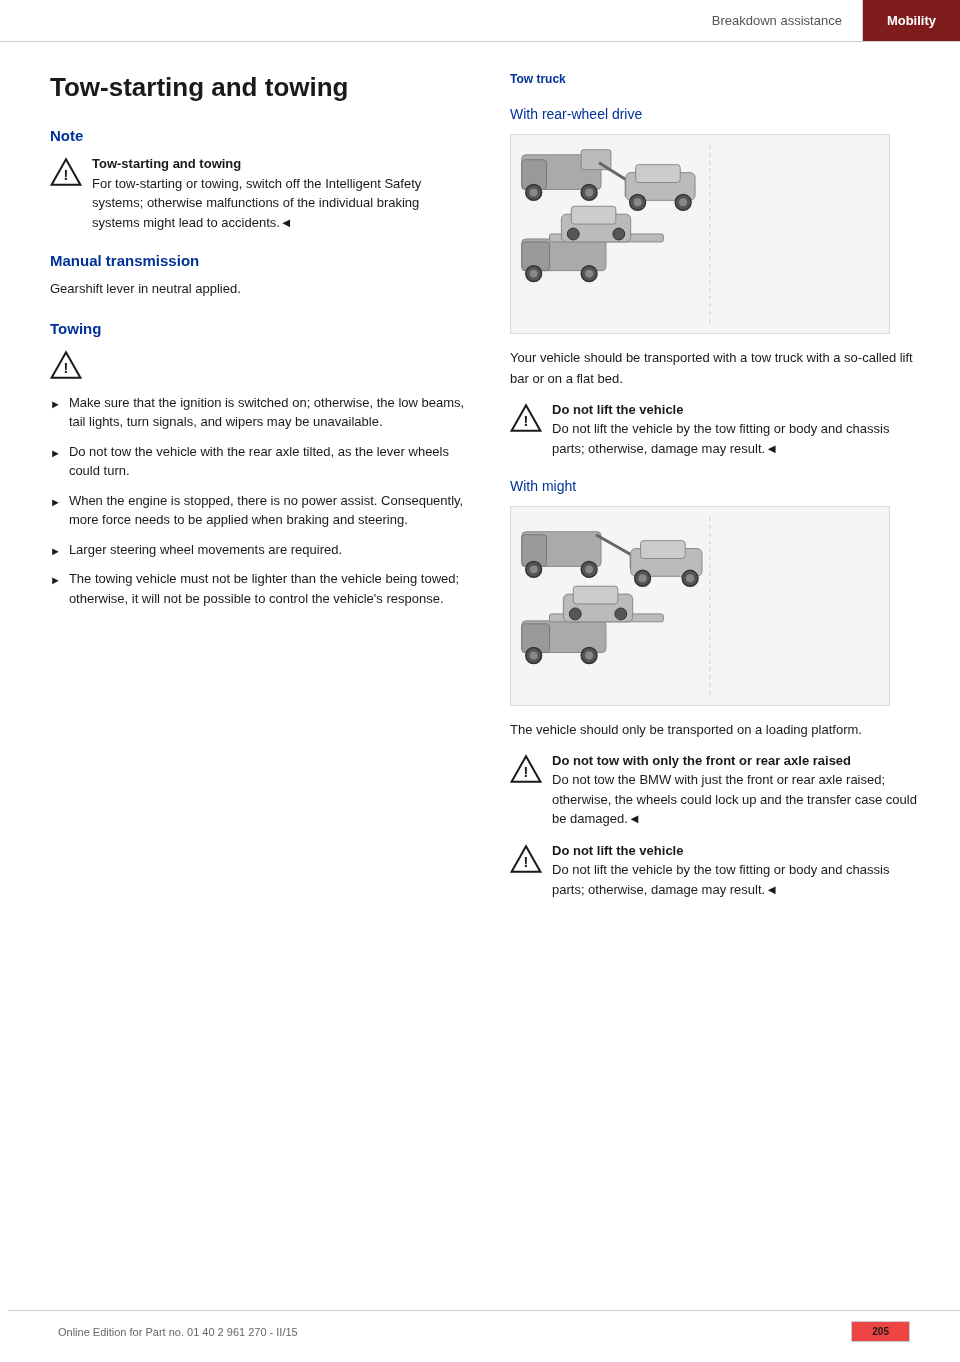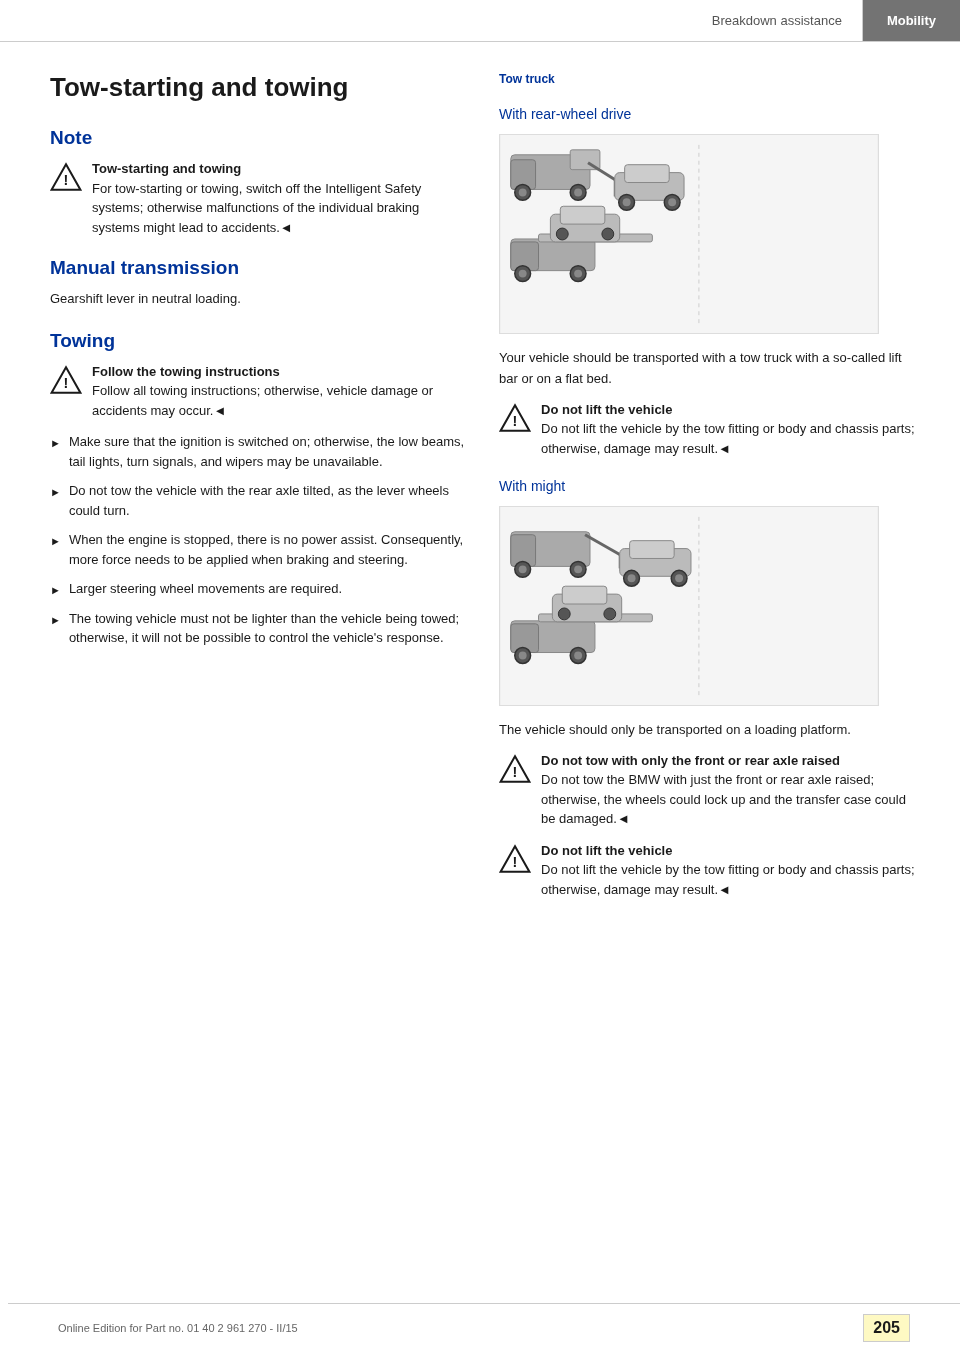--- a/index.html
+++ b/index.html
@@ -26,32 +26,32 @@
       display: flex;
       align-items: center;
       padding: 0 20px;
       font-size: 13px;
       color: #555;
       border-right: 1px solid #ccc;
     }
     .header-tab-active {
       display: flex;
       align-items: center;
-      background: #737373;
+      background: #7f1d1d;
       color: #fff;
       padding: 0 24px;
       font-size: 13px;
       font-weight: bold;
     }
 
     
     .content-wrapper {
       display: flex;
       padding: 30px 40px 60px 50px;
-      gap: 29px;
+      gap: 40px;
     }
 
     
     .left-col {
       flex: 0 0 420px;
       max-width: 420px;
     }
 
     
     .right-col {
@@ -62,21 +62,21 @@
     .page-title {
       font-size: 26px;
       font-weight: bold;
       color: #1a1a1a;
       margin-bottom: 24px;
       line-height: 1.2;
     }
 
     
     .section-heading {
-      font-size: 19px;
+      font-size: 15px;
       font-weight: bold;
       color: #003399;
       margin-bottom: 10px;
       margin-top: 20px;
     }
     .section-heading:first-of-type {
       margin-top: 0;
     }
 
     
@@ -171,26 +171,26 @@
       align-items: center;
       padding: 0 50px;
       border-top: 1px solid #ccc;
       padding-top: 10px;
     }
     .footer-text {
       font-size: 11px;
       color: #666;
     }
     .footer-page {
-      font-size: 16px;
+      font-size: 10px;
       font-weight: bold;
       color: #1a1a1a;
-      background: #fef9c3;
+      background: #ef4444;
       border: 1px solid #ccc;
-      padding: 4px 9px;
+      padding: 4px 20px;
     }
 
     .top-section-heading {
       font-size: 12px;
       font-weight: bold;
       color: #003399;
       margin-bottom: 16px;
     }
   </style>
 </head>
@@ -219,33 +219,29 @@
           <text x="20" y="30" text-anchor="middle" font-size="18" font-weight="bold" fill="#1a1a1a">!</text>
         </svg>
       </div>
       <div class="warning-text">
         <div class="warning-title">Tow-starting and towing</div>
         <div>For tow-starting or towing, switch off the Intelligent Safety systems; otherwise malfunctions of the individual braking systems might lead to accidents.◄</div>
       </div>
     </div>
 
     <div class="section-heading">Manual transmission</div>
-    <p class="body-text">Gearshift lever in neutral loading.</p>
+    <p class="body-text">Gearshift lever in neutral applied.</p>
 
     <div class="section-heading">Towing</div>
     <div class="warning-block">
       <div class="warning-icon">
         <svg viewBox="0 0 40 40" xmlns="http://www.w3.org/2000/svg">
           <polygon points="20,4 38,36 2,36" fill="none" stroke="#1a1a1a" stroke-width="2.5"></polygon>
           <text x="20" y="30" text-anchor="middle" font-size="18" font-weight="bold" fill="#1a1a1a">!</text>
         </svg>
-      </div>
-      <div class="warning-text">
-        <div class="warning-title">Follow the towing instructions</div>
-        <div>Follow all towing instructions; otherwise, vehicle damage or accidents may occur.◄</div>
       </div>
     </div>
 
     <ul class="bullet-list">
       <li>
         <span class="bullet-arrow">►</span>
         <span>Make sure that the ignition is switched on; otherwise, the low beams, tail lights, turn signals, and wipers may be unavailable.</span>
       </li>
       <li>
         <span class="bullet-arrow">►</span>

